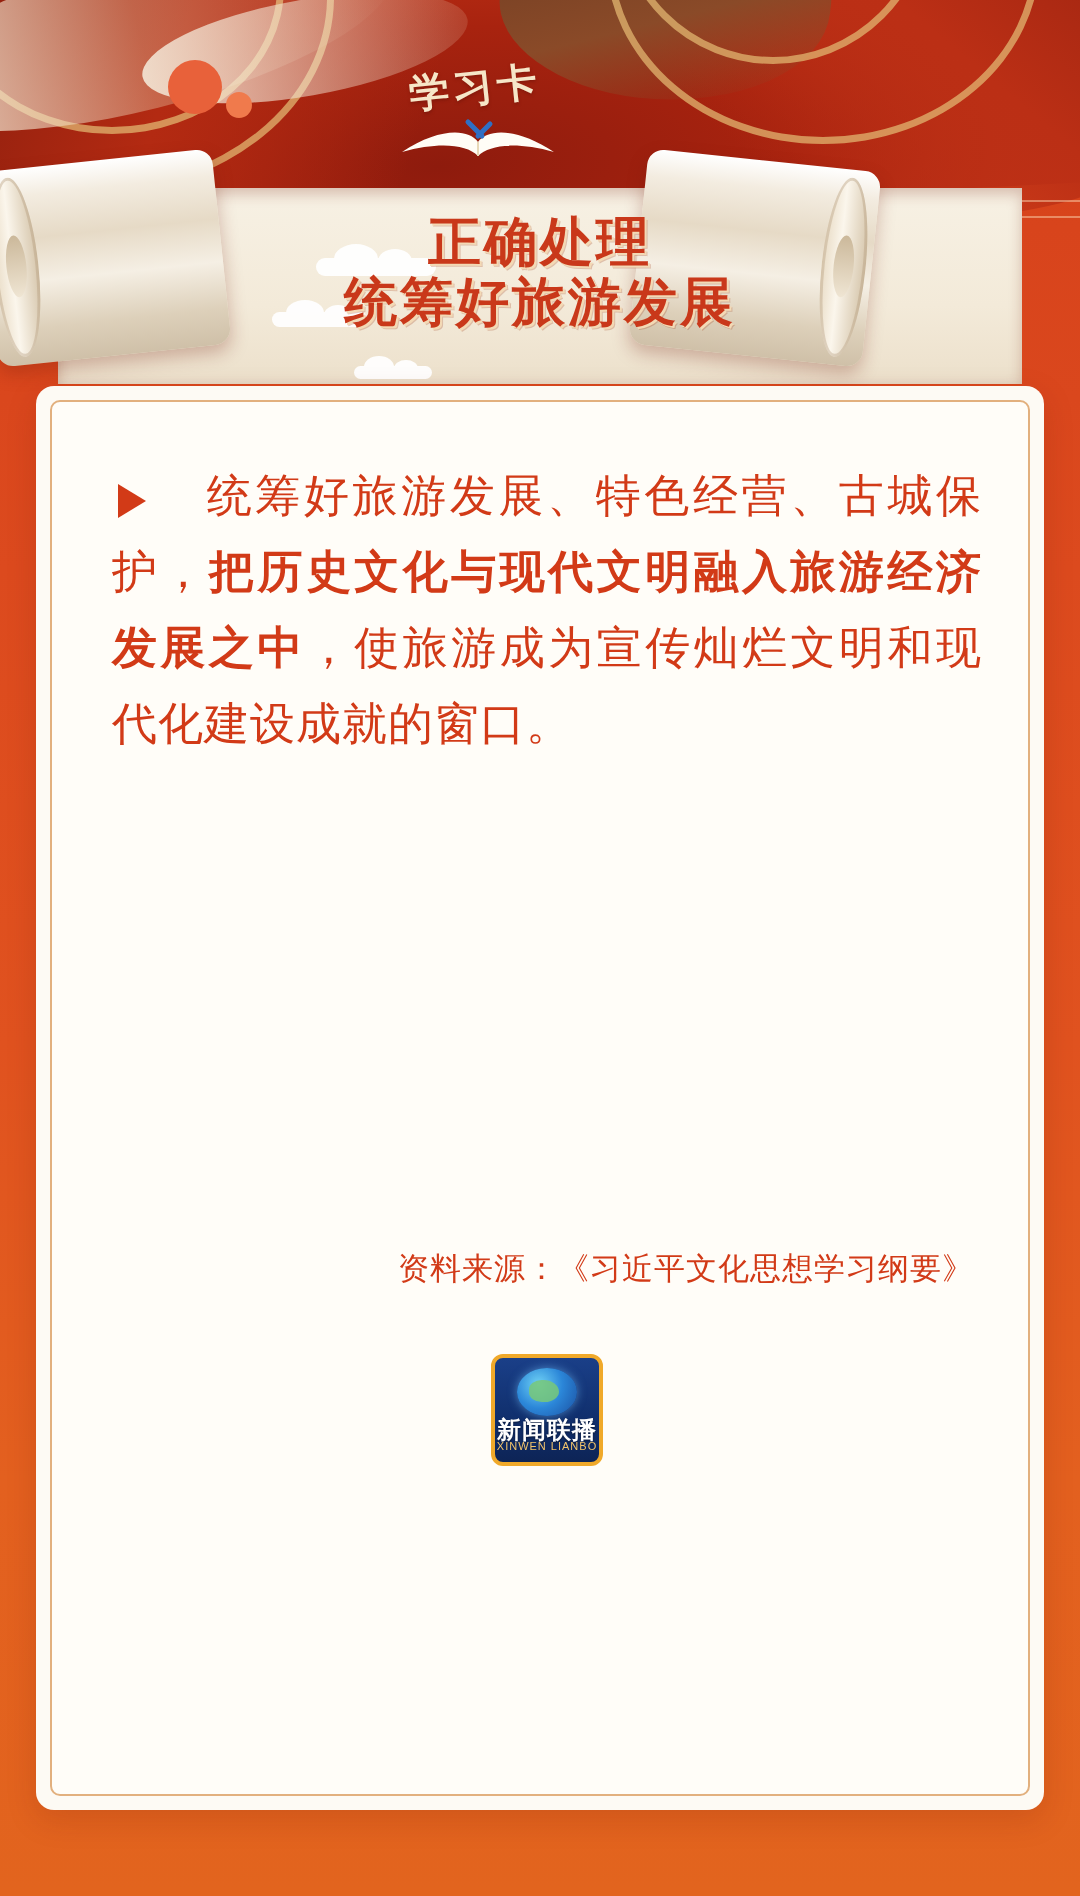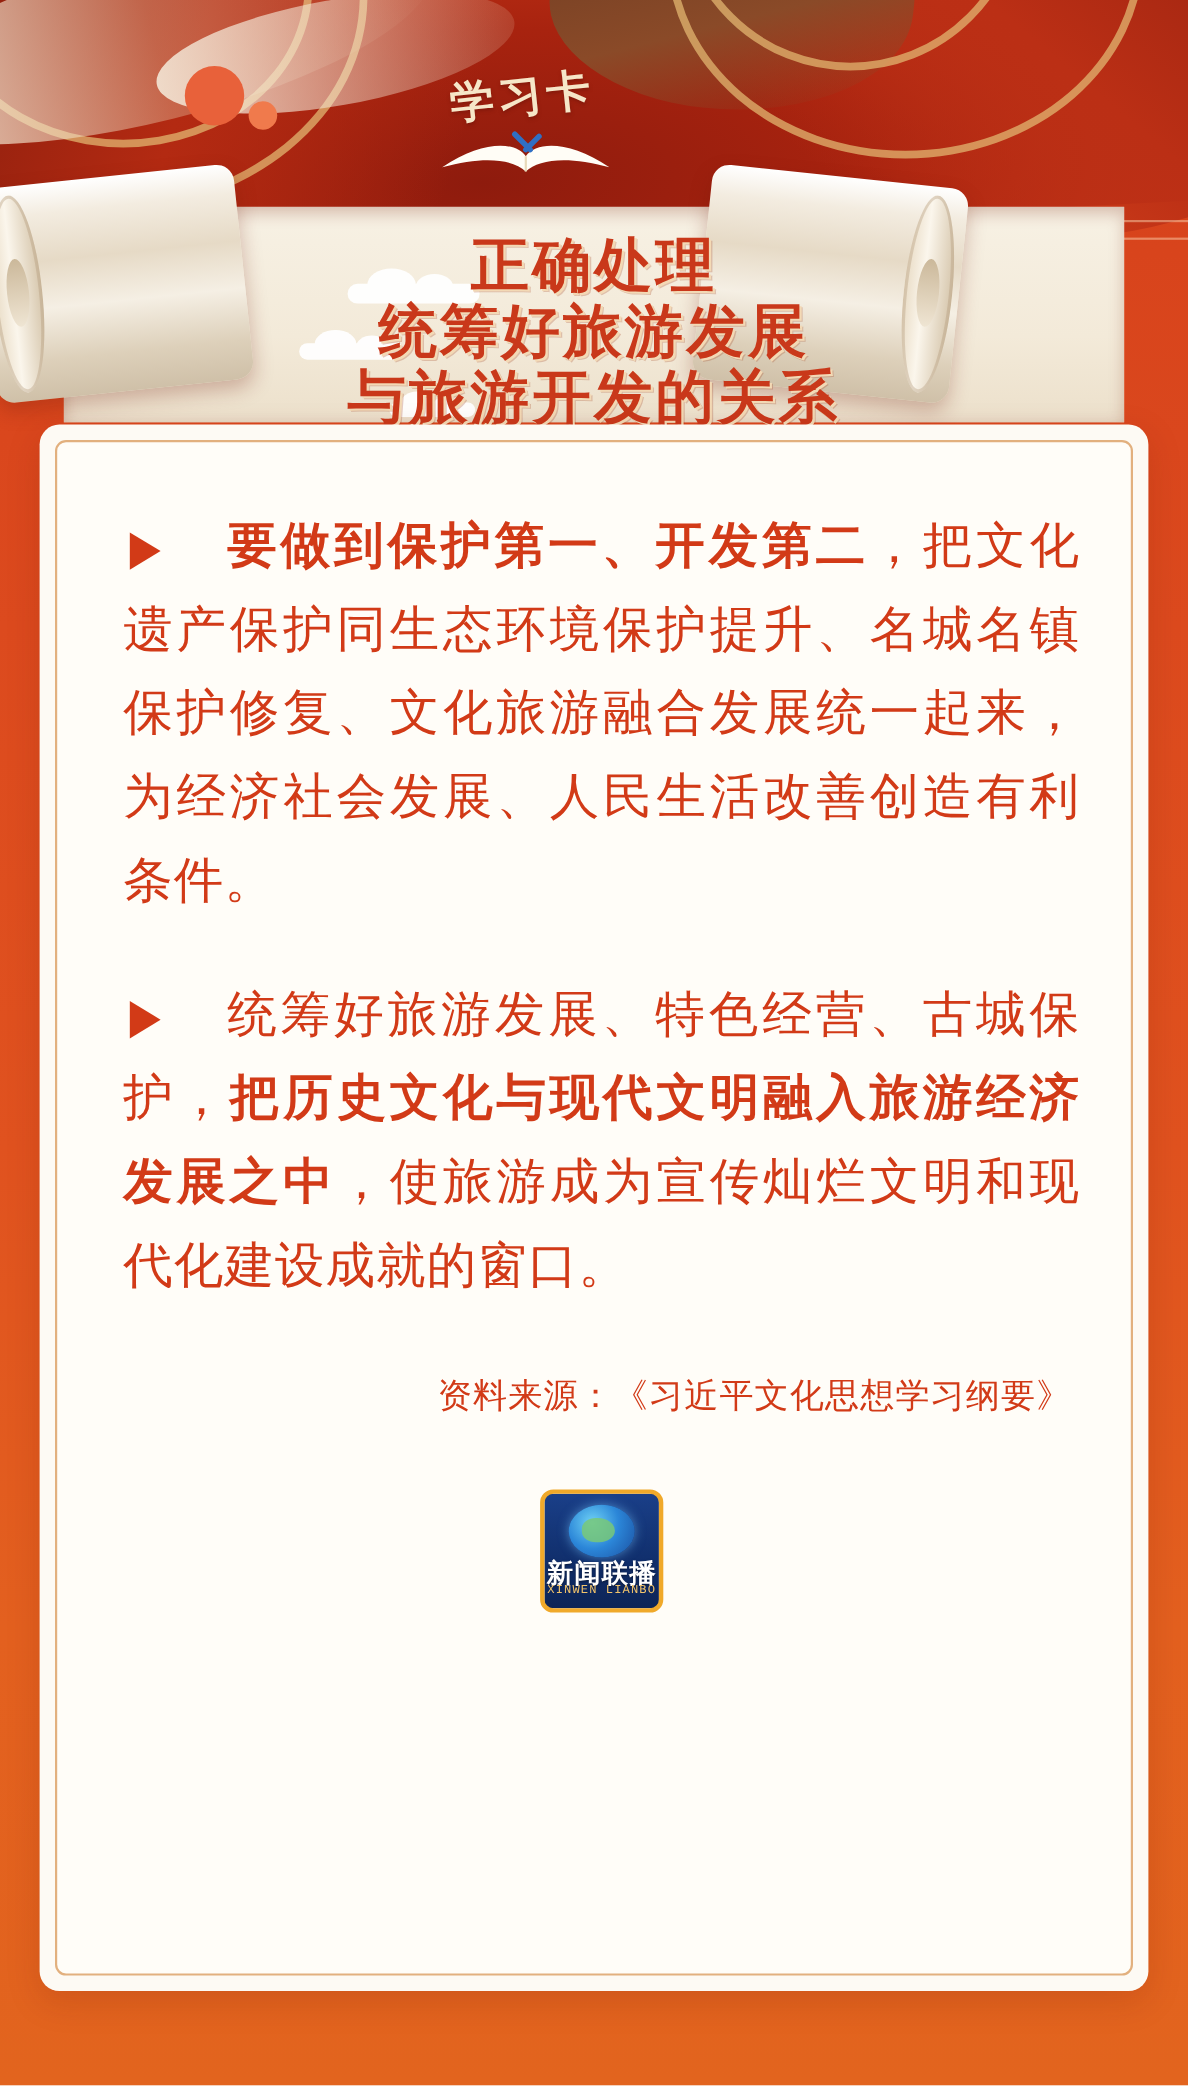--- a/index.html
+++ b/index.html
@@ -326,21 +326,21 @@
     font-size: 24px;
     letter-spacing: 1px;
     text-shadow: 0 1px 2px rgba(0,0,0,0.5);
   }
   .logo .en {
     position: absolute;
     left: 0; top: 82px;
     width: 100%;
     text-align: center;
     color: #f3c46a;
-    font-family: Liberation Mono, monospace;
+    font-family: Liberation Sans, sans-serif;
     font-size: 11px;
     letter-spacing: 1px;
   }
 
   
 </style>
 </head>
 <body>
 
 <div class="poster">
@@ -388,32 +388,27 @@
     <div class="roller left">
         <div class="cap"></div>
       </div>
     <div class="roller right">
         <div class="cap"></div>
       </div>
 
     <div class="scroll-title">
       <div>正确处理</div>
       <div>统筹好旅游发展</div>
-      <div>与旅游开发的关系</div>
     </div>
   </div>
 
   <div class="card-outer">
     <div class="card-inner">
       <div class="body-area">
 
-        <div class="para">
-          <span class="marker"></span>
-          <span class="indent"></span><b>要做到保护第一、开发第二</b><span>，把文化遗产保护同生态环境保护提升、名城名镇保护修复、文化旅游融合发展统一起来，为经济社会发展、人民生活改善创造有利条件。</span>
-        </div>
 
         <div class="para">
           <span class="marker"></span>
           <span class="indent"></span><span>统筹好旅游发展、特色经营、古城保护，</span><b>把历史文化与现代文明融入旅游经济发展之中</b><span>，使旅游成为宣传灿烂文明和现代化建设成就的窗口。</span>
         </div>
 
         <div class="source">资料来源：《习近平文化思想学习纲要》</div>
 
         <div class="logo">
           <div class="globe"></div>

